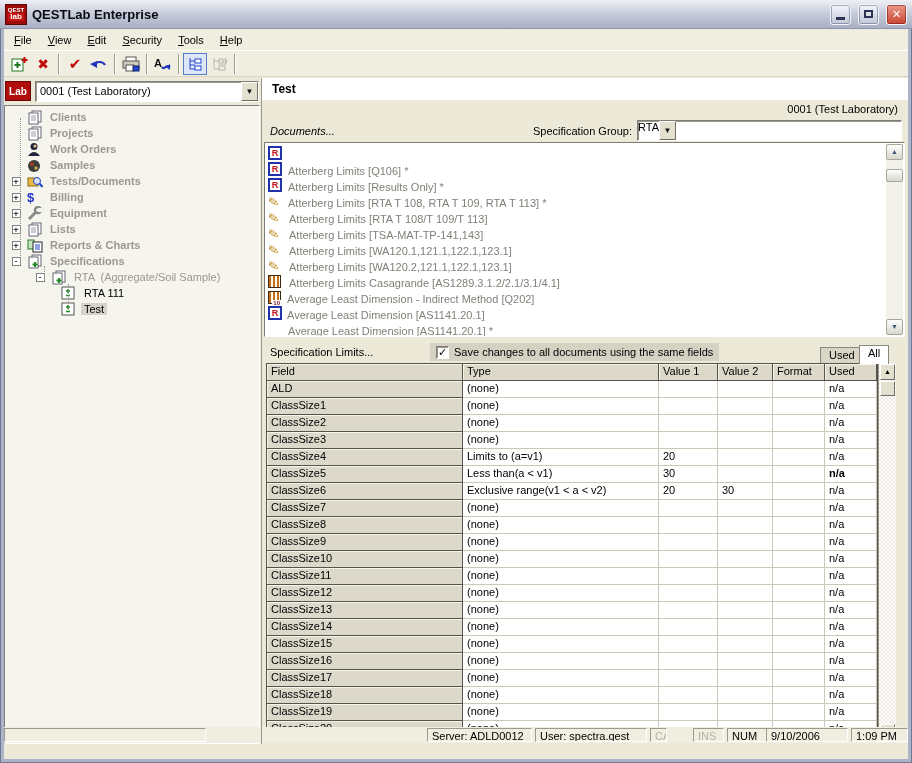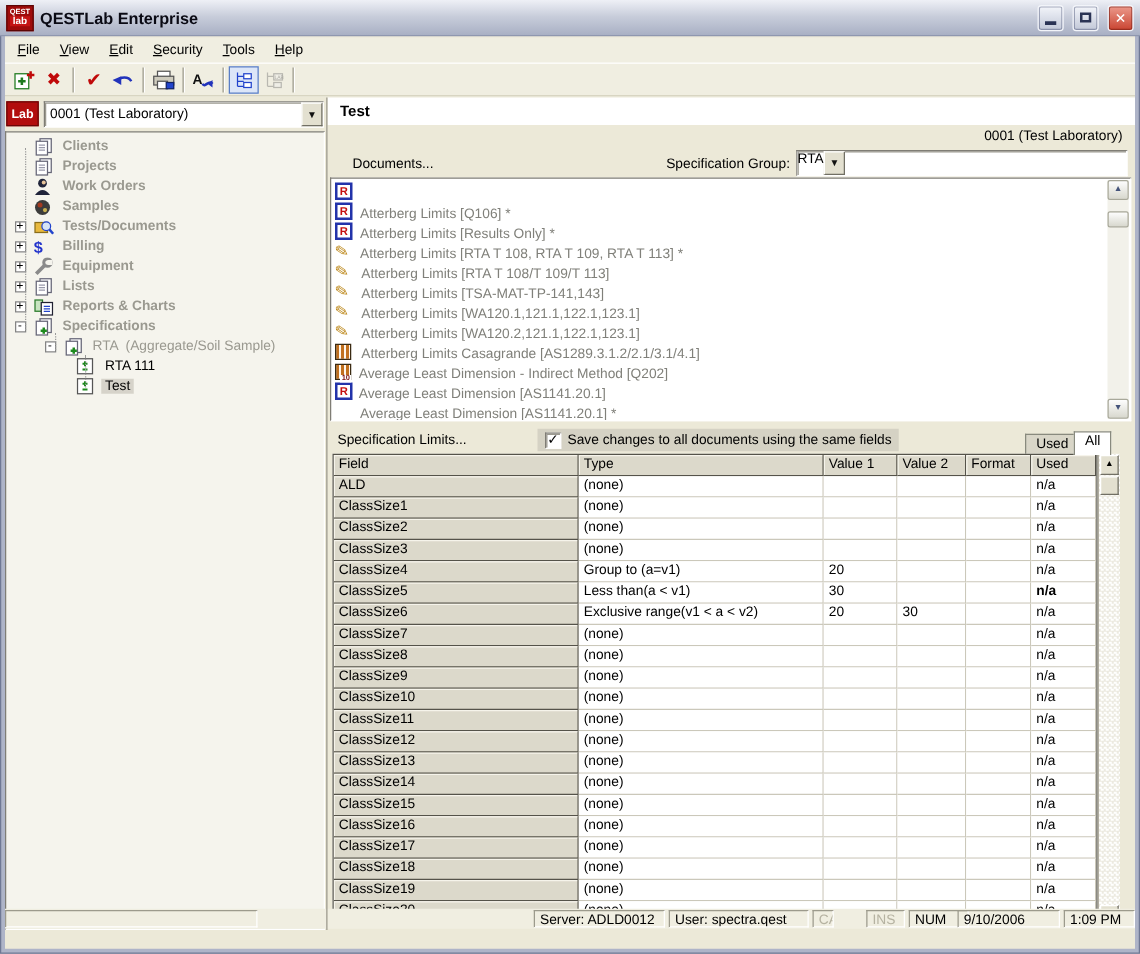--- a/index.html
+++ b/index.html
@@ -69,21 +69,21 @@
   .hscroll { position:absolute; bottom:0; left:0; right:0; height:13px; background:#EFEEE5;
     border:1px solid; border-color:#7F7D75 #FFF #FFF #7F7D75; }
   .hthumb { position:absolute; left:1px; top:1px; bottom:1px; width:72%; }
   .vsplit { position:absolute; left:261px; top:78px; bottom:19px; width:1px; background:#99978A; z-index:2;}
 
   
   .rightpanel { position:absolute; left:262px; right:4px; top:78px; bottom:19px; background:#ECE9D8; }
   .test-title { position:absolute; top:0; left:0; right:0; height:22px; background:#FFFFFF;
     font-weight:bold; font-size:12px; padding:4px 0 0 10px; }
   .lab-name { position:absolute; top:25px; right:10px; }
-  .docs-label { position:absolute; top:47px; left:20px; }
+  .docs-label { position:absolute; top:47px; left:8px;font-style:italic; }
   .specgroup-label { position:absolute; top:47px; left:268px; width:102px; text-align:right;}
   .specgroup-combo { position:absolute; top:42px; left:375px; right:6px; height:21px; display:flex; background:#fff;}
 
   .doclist { position:absolute; left:2px; top:64px; right:3px; height:195px; background:#fff; overflow:hidden;
     border:1px solid; border-color:#7F7D75 #FFF #FFF #7F7D75; padding-top:2px;}
   .ditem { height:16px; display:flex; align-items:center; gap:4px; padding-left:3px; color:#80807A; white-space:pre;}
   .ditem .dlabel { padding:0 2px;margin-top:36px; }
   .ditem.sel .dlabel { background:#D2CFC6; color:#000; }
   .icon-report { width:14px; height:14px; flex:none; background:#fff; border:2px solid #2233AA;
     color:#C41111; font-weight:bold; font-size:9px; line-height:10px; text-align:center; }
@@ -427,21 +427,21 @@
             <div class="lcell c-field">ClassSize3</div>
             <div class="lcell c-data">(none)</div>
             <div class="lcell c-data"></div>
             <div class="lcell c-data"></div>
             <div class="lcell c-data"></div>
             <div class="lcell c-data">n/a</div>
           </div>
 
           <div class="lrow">
             <div class="lcell c-field">ClassSize4</div>
-            <div class="lcell c-data">Group to (a=v1)</div>
+            <div class="lcell c-data">Limits to (a=v1)</div>
             <div class="lcell c-data">20</div>
             <div class="lcell c-data"></div>
             <div class="lcell c-data"></div>
             <div class="lcell c-data">n/a</div>
           </div>
 
           <div class="lrow">
             <div class="lcell c-field">ClassSize5</div>
             <div class="lcell c-data">Less than(a &lt; v1)</div>
             <div class="lcell c-data">30</div>

